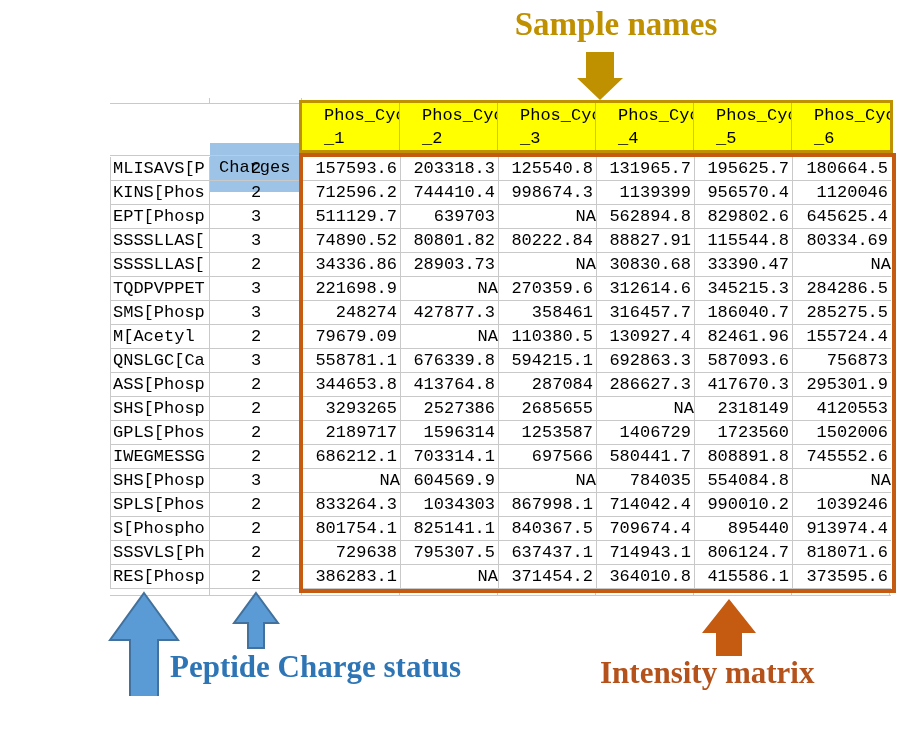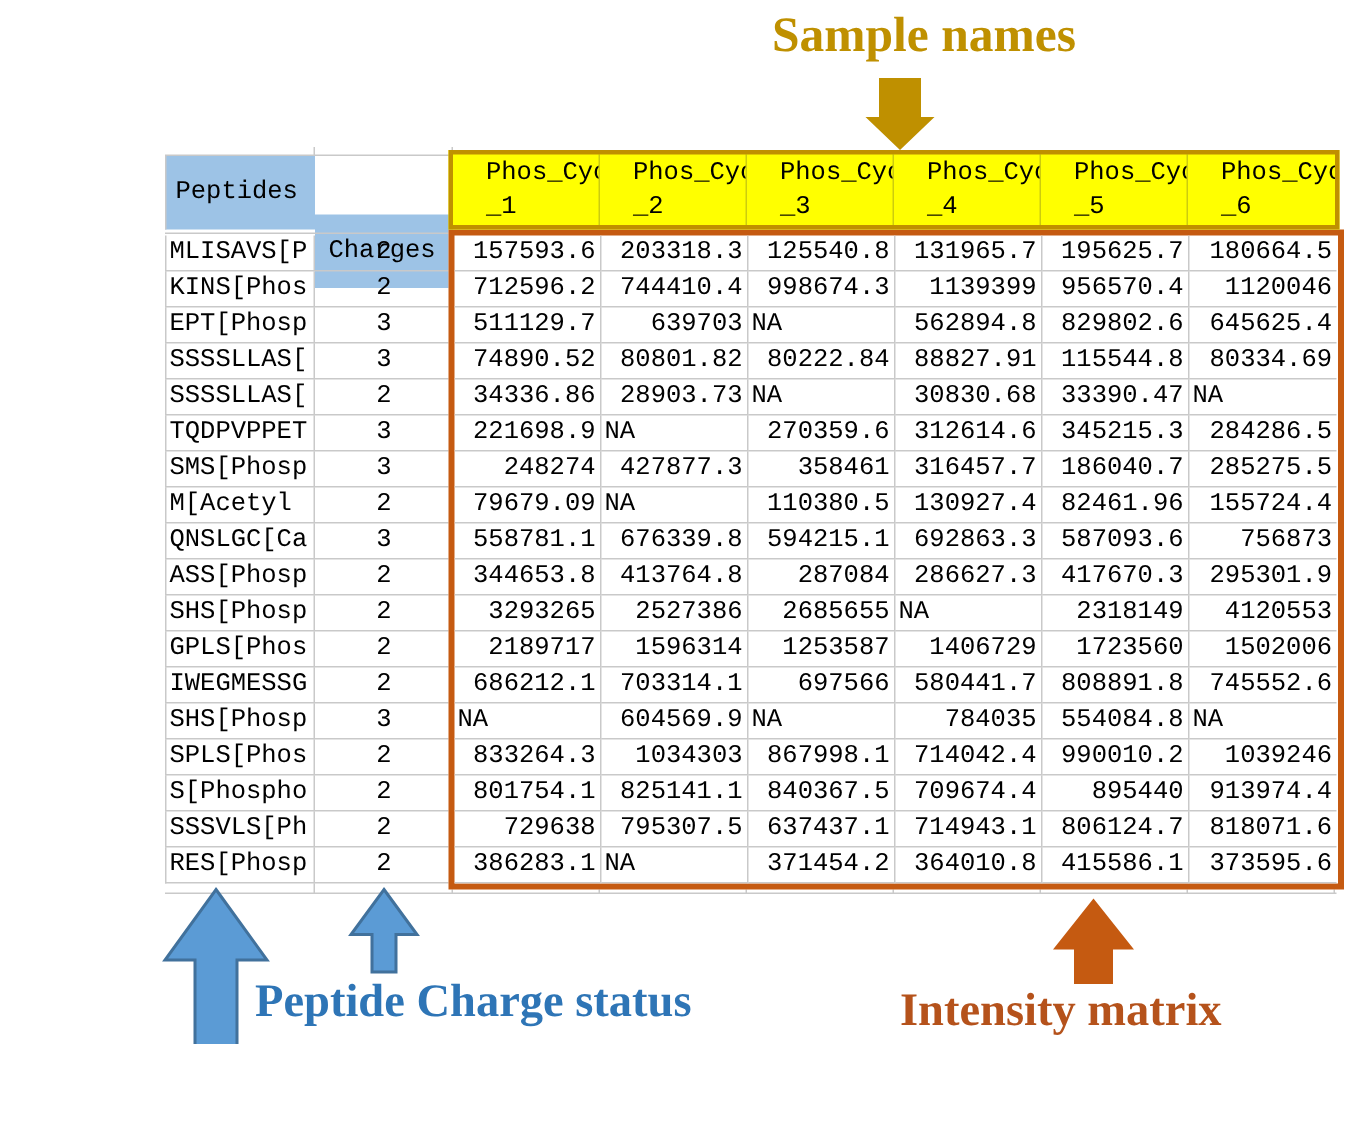--- a/index.html
+++ b/index.html
@@ -41,21 +41,21 @@
   .scell{border-right:1px solid rgba(110,110,40,0.35);padding:1px 0 0 3px;
          line-height:23px;overflow:hidden;white-space:nowrap;margin-left:19px;}
   .scell:nth-child(6){border-right:none;}
 
   .orange-box{position:absolute;left:189px;top:55px;width:597px;height:440px;
               background:#ffffff;border:4px solid #C55A11;z-index:2;overflow:hidden;}
   .matrix{display:grid;grid-template-columns:repeat(6,98px);grid-auto-rows:24px;border-radius:31px;}
   .mcell{border-right:1px solid #C9C9C9;border-bottom:1px solid #C9C9C9;
          line-height:23px;text-align:right;padding-right:3px;overflow:hidden;white-space:nowrap;}
   .mcell:nth-child(6n){border-right:none;}
-  .mcell.na{text-align:left;padding-left:2px;padding-right:0;}
+  .mcell.na{text-align:right;padding-left:2px;padding-right:0;}
 
   .left-cells{position:absolute;left:0;top:59px;display:grid;
               grid-template-columns:100px 92px;grid-auto-rows:24px;z-index:1;}
   .pcell{border-left:1px solid #C9C9C9;border-right:1px solid #C9C9C9;border-bottom:1px solid #C9C9C9;
          line-height:23px;padding-left:2px;overflow:hidden;white-space:nowrap;}
   .ccell{border-bottom:1px solid #C9C9C9;line-height:23px;text-align:center;overflow:hidden;}
 
   .strip-bottom{position:absolute;left:0;top:491px;width:781px;height:7px;display:flex;
                 border-bottom:1px solid #C9C9C9;z-index:1;}
   .strip-bottom div{height:7px;border-right:1px solid #C9C9C9;}
@@ -70,21 +70,20 @@
   <div class="ann ann-seq">Peptide sequences</div>
   <div class="ann ann-charge">Peptide Charge status</div>
   <div class="ann ann-intensity">Intensity matrix</div>
 
   <div class="sheet">
     <div class="strip-top">
         <div class="st1"></div>
         <div class="st2"></div>
       </div>
 
-    <div class="hdr-blue hdr-peptides">Peptides</div>
     <div class="hdr-blue hdr-charges">Charges</div>
     <div class="hdr-underline"></div>
 
     <div class="gold-box">
       <div class="sample-headers" id="sample-headers">
           <div class="scell">Phos_Cyc<br>_1</div>
           <div class="scell">Phos_Cyc<br>_2</div>
           <div class="scell">Phos_Cyc<br>_3</div>
           <div class="scell">Phos_Cyc<br>_4</div>
           <div class="scell">Phos_Cyc<br>_5</div>

